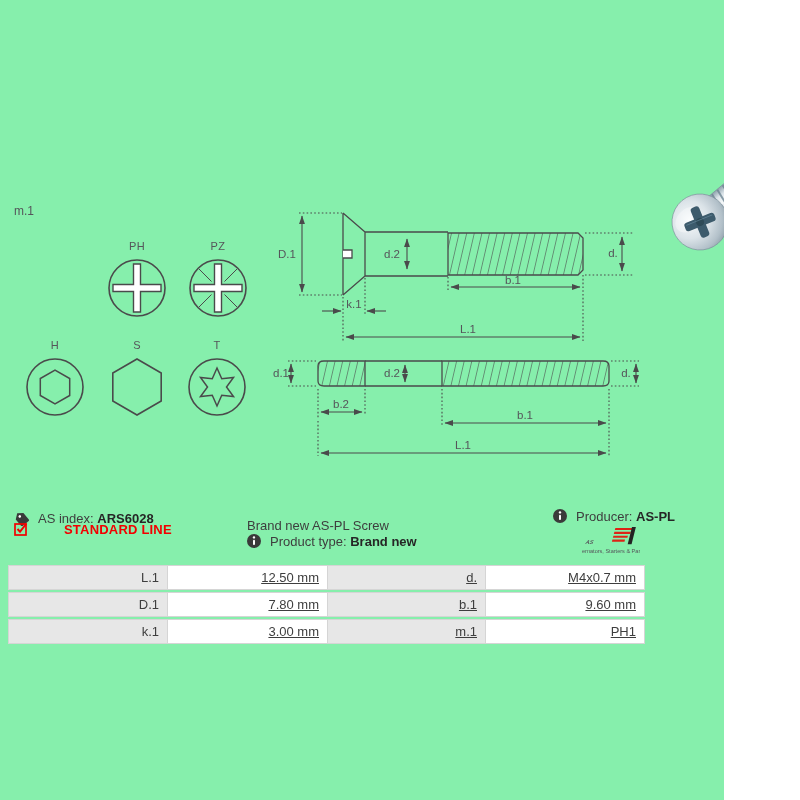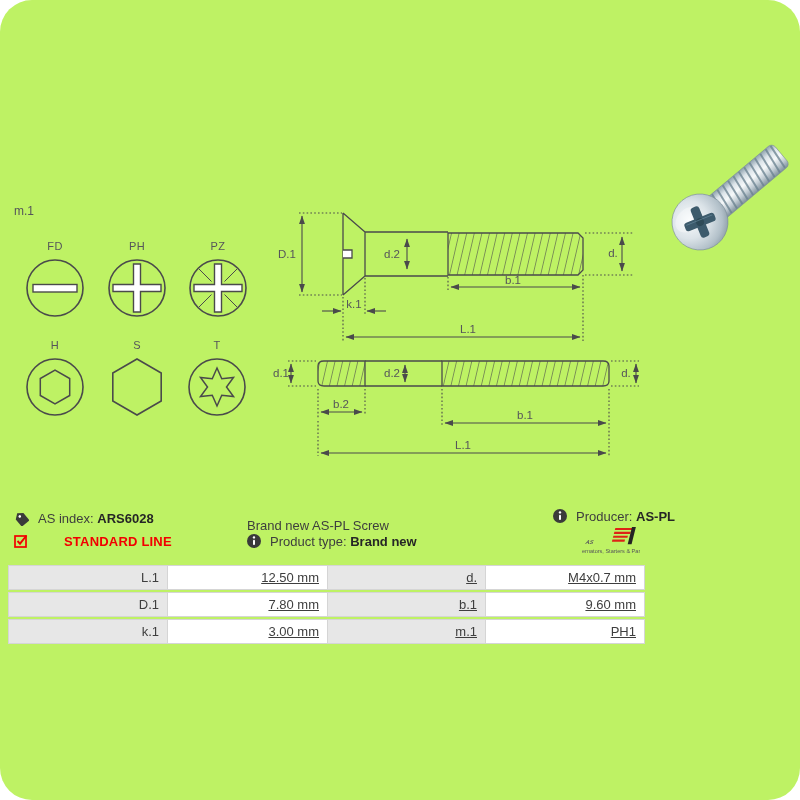--- a/index.html
+++ b/index.html
@@ -1,17 +1,17 @@
 <!DOCTYPE html>
 <html><head>
 <meta charset="utf-8">
 <style>
   html,body{margin:0;padding:0;background:#fff;}
   body{font-family:"Liberation Sans",sans-serif;}
-  #canvas{position:relative;width:800px;height:800px;background:#bef264;overflow:hidden;border-radius:32px;}
+  #canvas{position:relative;width:724px;height:800px;background:#86efac;overflow:hidden;}
   .abs{position:absolute;}
 
   
   .drive{position:absolute;width:64px;text-align:center;}
   .drive .dlabel{font-size:11px;color:#55555a;letter-spacing:.4px;display:block;height:16px;line-height:16px;margin-bottom:2px;}
   .m1-label{position:absolute;left:14px;top:204px;font-size:12px;color:#55555a;}
 
   svg text{font-family:"Liberation Sans",sans-serif;font-size:11.5px;fill:#55555a;}
 
   
@@ -31,27 +31,20 @@
 
   .brand-logo{position:absolute;left:582px;top:526px;}
 </style>
 </head>
 <body>
 
 <div id="canvas">
 
   <div class="m1-label">m.1</div>
 
-  <div class="drive" style="left:23px;top:238px;">
-    <span class="dlabel">FD</span>
-    <svg width="64" height="64">
-      <circle cx="32" cy="32" r="28" fill="none" stroke="#4a4a4b" stroke-width="1.6"></circle>
-      <rect x="10" y="28.5" width="44" height="7.5" fill="#fff" stroke="#4a4a4b" stroke-width="1.4"></rect>
-    </svg>
-  </div>
 
   <div class="drive" style="left:105px;top:238px;">
     <span class="dlabel">PH</span>
     <svg width="64" height="64">
       <circle cx="32" cy="32" r="28" fill="none" stroke="#4a4a4b" stroke-width="1.6"></circle>
       <path d="M28.5,8 h7 v20.5 h20.5 v7 h-20.5 v20.5 h-7 v-20.5 h-20.5 v-7 h20.5 Z" fill="#fff" stroke="#4a4a4b" stroke-width="1.4"></path>
     </svg>
   </div>
 
   <div class="drive" style="left:186px;top:238px;">
@@ -206,21 +199,21 @@
   <div class="info-item" style="left:14px;top:509px;">
     <svg width="15" height="15" viewBox="0 0 15 15">
       <g transform="rotate(-40 7.5 7.5)">
         <path d="M2.5,4.5 L7.5,0.8 L12.5,4.5 V14 H2.5 Z" fill="#3a3a3a"></path>
         <circle cx="7.5" cy="4.8" r="1.3" fill="#ffffff"></circle>
       </g>
     </svg>
     <span class="txt"><span>AS index:</span> <b>ARS6028</b></span>
   </div>
 
-  <div class="info-item" style="left:14px;top:532px;gap:36px;">
+  <div class="info-item" style="left:14px;top:520px;gap:36px;">
     <svg width="14" height="14" viewBox="0 0 14 14">
       <rect x="1" y="2" width="11" height="11" fill="none" stroke="#f20000" stroke-width="1.7"></rect>
       <path d="M3.5,7 L6,9.7 L12.5,1.5" fill="none" stroke="#f20000" stroke-width="1.9"></path>
     </svg>
     <span class="txt red-line">STANDARD LINE</span>
   </div>
 
   <div class="info-item" style="left:247px;top:509px;flex-direction:column;">
     <svg width="14" height="14" viewBox="0 0 14 14">
       <circle cx="7" cy="7" r="7" fill="#3a3a3a"></circle>

